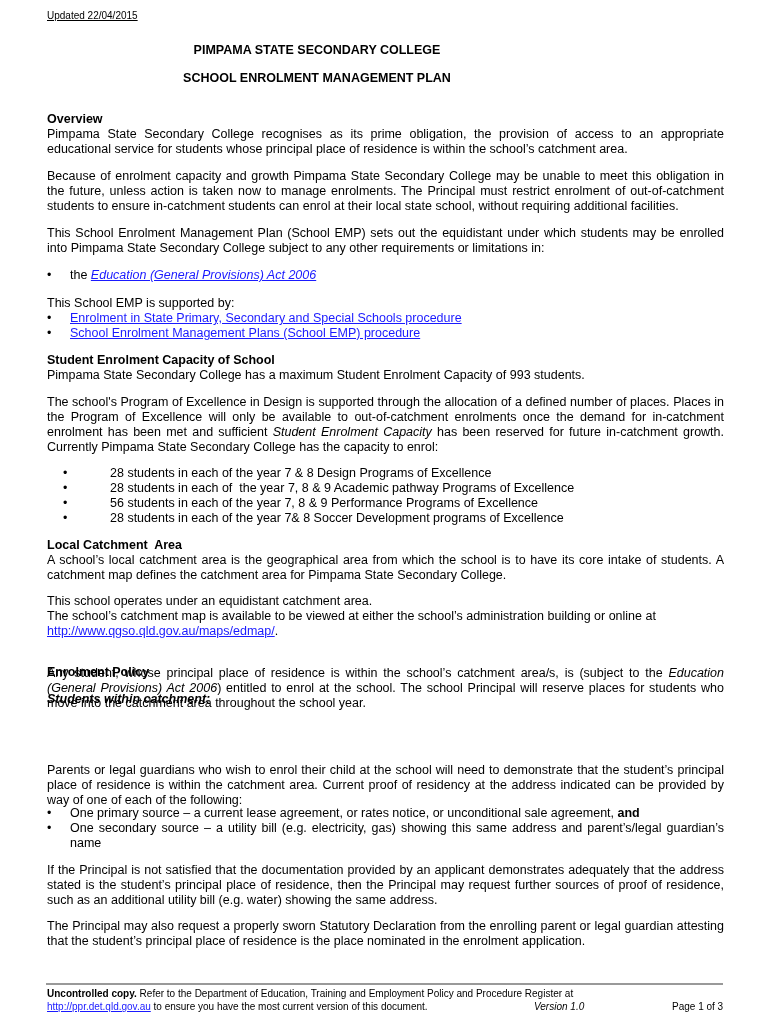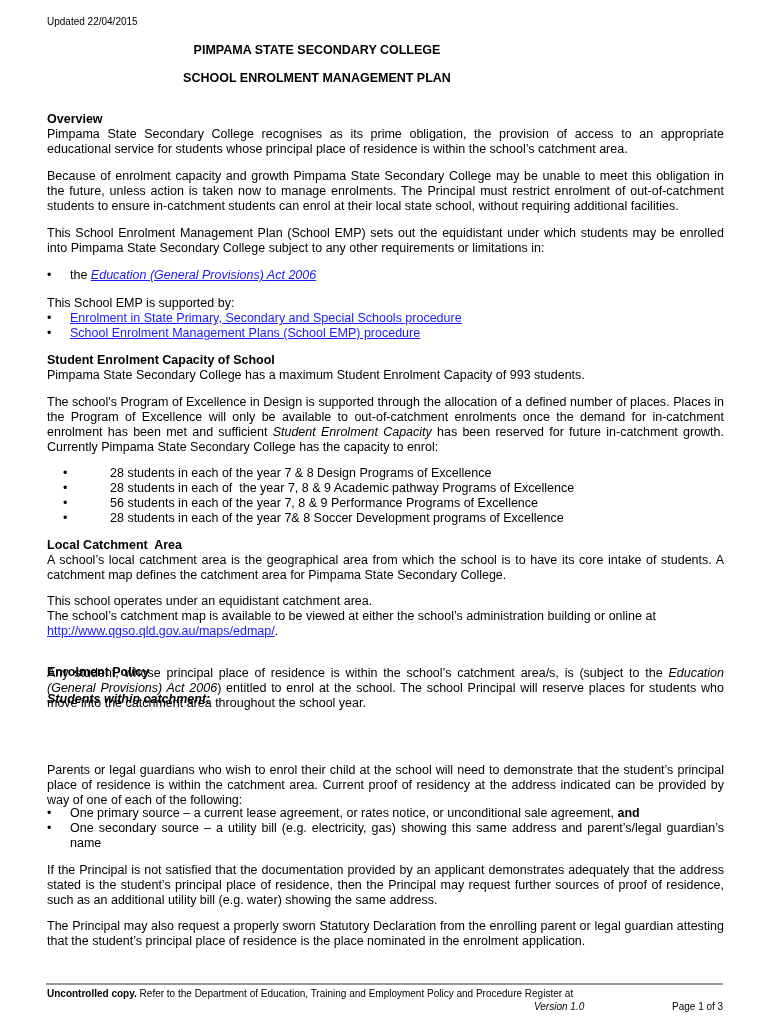--- a/index.html
+++ b/index.html
@@ -1,18 +1,18 @@
 <!DOCTYPE html>
 <html><head>
 <meta charset="utf-8">
 <style>
   html, body { margin: 0; padding: 0; background: #ffffff; }
   body { width: 770px; height: 1024px; position: relative; overflow: hidden;
          font-family: "Liberation Sans", sans-serif; color: #000; }
-  .updated { position: absolute; left: 47px; top: 16px; font-size: 10px; }
+  .updated { position: absolute; left: 47px; top: 10px; font-size: 10px; text-decoration: underline; }
   .title { position: absolute; left: 0; width: 634px; text-align: center; font-weight: bold; font-size: 12.5px; }
   .t1 { top: 43px; }
   .t2 { top: 71px; }
   .blk { position: absolute; left: 47px; width: 677px; font-size: 12.5px; line-height: 15px; text-align: justify; }
   .h { font-weight: bold; }
   .link { color: #1a1aff; text-decoration: underline; }
   .bullet { position: absolute; left: 47px; font-size: 12.5px; line-height: 15px; }
   .bullet .dot { position: absolute; left: 0; }
   .bullet .txt { position: absolute; left: 23px; white-space: nowrap; text-align: center; }
   .ib { position: absolute; left: 63px; font-size: 12.5px; line-height: 15px; }
@@ -90,15 +90,16 @@
   <span class="dot">•</span>
   <span style="position:absolute; left:23px; width:654px; text-align:justify">One secondary source – a utility bill (e.g. electricity, gas) showing this same address and parent’s/legal guardian’s name</span>
 </div>
 
 <div class="blk" style="top:863px">If the Principal is not satisfied that the documentation provided by an applicant demonstrates adequately that the address stated is the student’s principal place of residence, then the Principal may request further sources of proof of residence, such as an additional utility bill (e.g. water) showing the same address.</div>
 <div class="blk" style="top:919px">The Principal may also request a properly sworn Statutory Declaration from the enrolling parent or legal guardian attesting that the student’s principal place of residence is the place nominated in the enrolment application.</div>
 
 <div class="footer-rule"></div>
 <div class="footer">
   <div><b>Uncontrolled copy.</b><span> Refer to the Department of Education, Training and Employment Policy and Procedure Register at</span></div>
+  <div><span class="link">http://ppr.det.qld.gov.au</span><span> to ensure you have the most current version of this document.</span></div>
   <span class="ver">Version 1.0</span>
   <span class="pg">Page 1 of 3</span>
 </div>
 
 </body></html>

